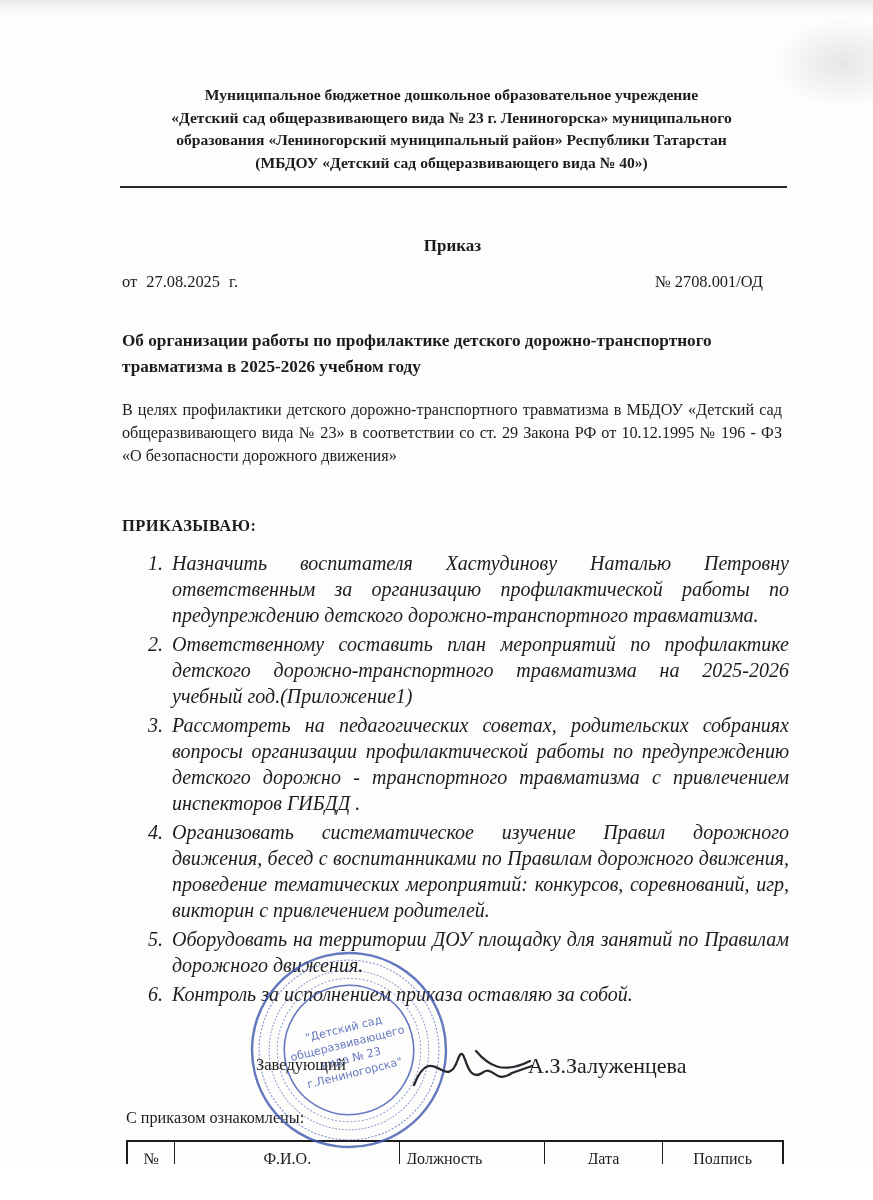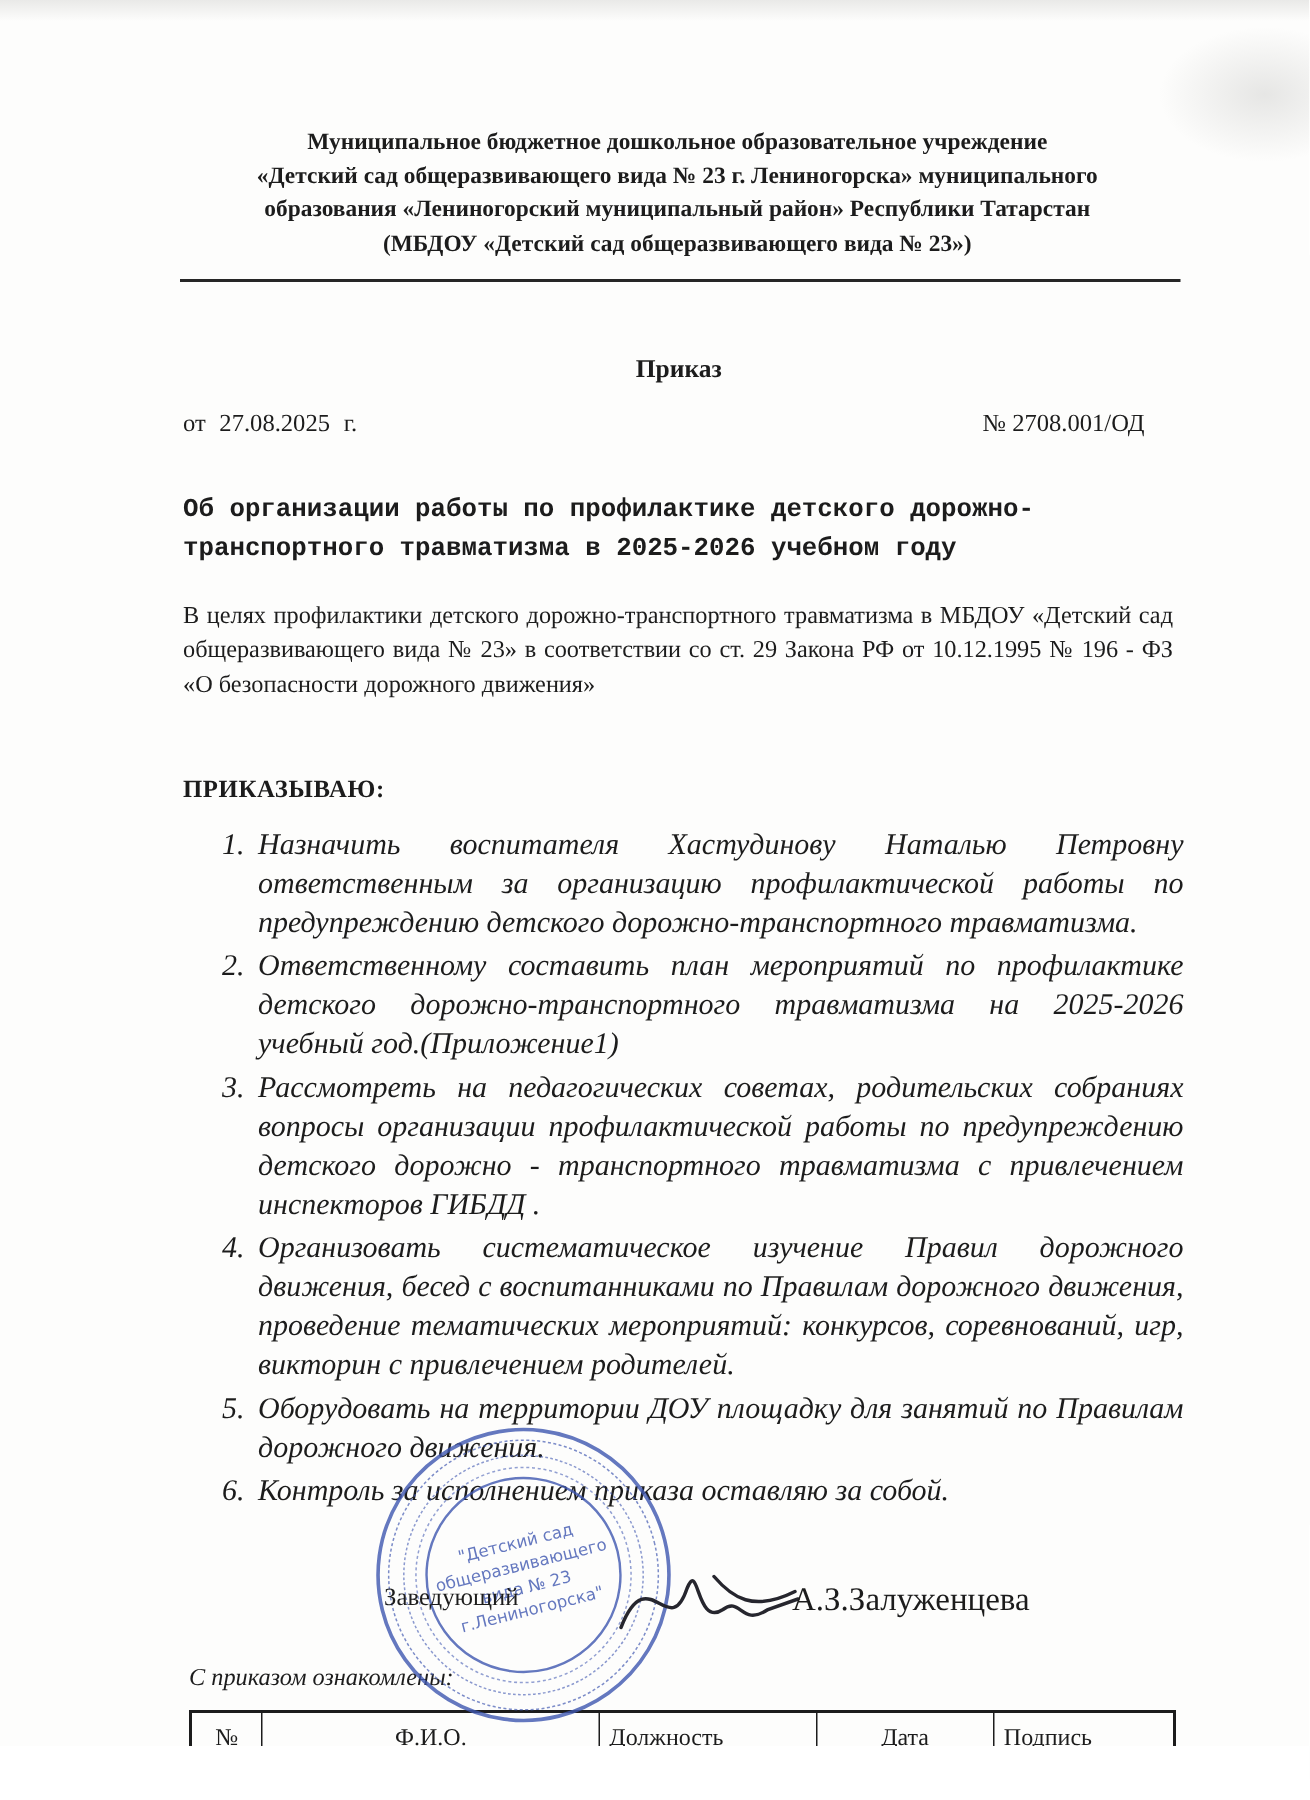--- a/index.html
+++ b/index.html
@@ -27,21 +27,21 @@
   }
   .doc-header .h-line{white-space:nowrap;}
 
   .rule{margin:12px 86px 0 120px;border-bottom:2.2px solid #262626;}
 
   .order-kind{margin:48px 88px 0 120px;text-align:center;font-weight:bold;font-size:17px;}
 
   .meta-row{display:flex;justify-content:space-between;margin:16px 110px 0 122px;font-size:16.4px;}
   .meta-row .date{word-spacing:5px;}
 
-  .title{margin:36px 161px 0 122px;font-size:17.2px;font-weight:bold;line-height:1.48;font-family:Liberation Mono, monospace;}
+  .title{margin:36px 161px 0 122px;font-size:17.2px;font-weight:bold;line-height:1.48;}
 
   .preamble{margin:20px 91px 0 122px;font-size:16.2px;line-height:1.42;text-align:justify;}
 
   .decree{margin:48px 0 0 122px;font-weight:bold;font-size:16.5px;letter-spacing:.4px;}
 
   ol.items{
     margin:14px 84px 0 128px;padding-left:40px;
     font-size:20px;line-height:1.3;text-align:justify;font-style:italic;
   }
   ol.items li{padding-left:4px;margin-bottom:3px;}
@@ -55,36 +55,36 @@
   .stamp{
     position:absolute;left:248px;top:-86px;width:202px;height:202px;
     opacity:.8;pointer-events:none;
   }
   .stamp circle{fill:none;stroke:#3f57b0;}
   .stamp text{
     fill:#3f57b0;font-family:"DejaVu Sans","Liberation Sans",sans-serif;
     font-size:11px;text-anchor:middle;
   }
 
-  .ack-label{margin:16px 0 0 126px;font-size:16.2px;font-style:italic;}
+  .ack-label{margin:16px 0 0 126px;font-size:16.2px;}
 
   table.ack{
     margin:12px 0 0 126px;border-collapse:collapse;width:658px;font-size:16px;
     border:2px solid #1c1c1c;
   }
   table.ack th,table.ack td{border:1.6px solid #1c1c1c;font-weight:normal;}
   table.ack th{height:30px;padding:2px 6px;}
   table.ack td{height:48px;padding:2px 6px;vertical-align:middle;}
   .col-num{width:38px;text-align:center;}
   .col-name{width:236px;}
   th.col-name{font-family:Liberation Serif, serif;}
   td.col-name{text-align:left;padding-left:12px;}
   .col-pos{width:142px;text-align:left;padding-left:10px;}
   .col-date{width:120px;text-align:center;position:relative;overflow:visible;}
-  .col-sign{width:116px;text-align:left;padding-left:36px;position:relative;overflow:visible;}
+  .col-sign{width:116px;text-align:center;padding-left:36px;position:relative;overflow:visible;}
   td.col-pos{vertical-align:top;padding-top:6px;}
 
   .handwrite{
     font-style:italic;color:#33333d;white-space:nowrap;
     font-family:"DejaVu Serif","Liberation Serif",serif;
   }
   .hw-date{
     position:absolute;left:-6px;top:12px;font-size:26px;
     transform:rotate(-4deg) skewX(-6deg);display:inline-block;
   }
@@ -97,21 +97,21 @@
 </style>
 </head>
 <body>
 
 <div class="page">
 
   <div class="doc-header">
     <div class="h-line">Муниципальное бюджетное дошкольное образовательное учреждение</div>
     <div class="h-line">«Детский сад общеразвивающего вида № 23 г. Лениногорска» муниципального</div>
     <div class="h-line">образования «Лениногорский муниципальный район» Республики Татарстан</div>
-    <div class="h-line">(МБДОУ «Детский сад общеразвивающего вида № 23»)</div>
+    <div class="h-line">(МБДОУ «Детский сад общеразвивающего вида № 40»)</div>
   </div>
 
   <div class="rule"></div>
 
   <div class="order-kind">Приказ</div>
 
   <div class="meta-row">
     <span class="date">от 27.08.2025 г.</span>
     <span>№ 2708.001/ОД</span>
   </div>

